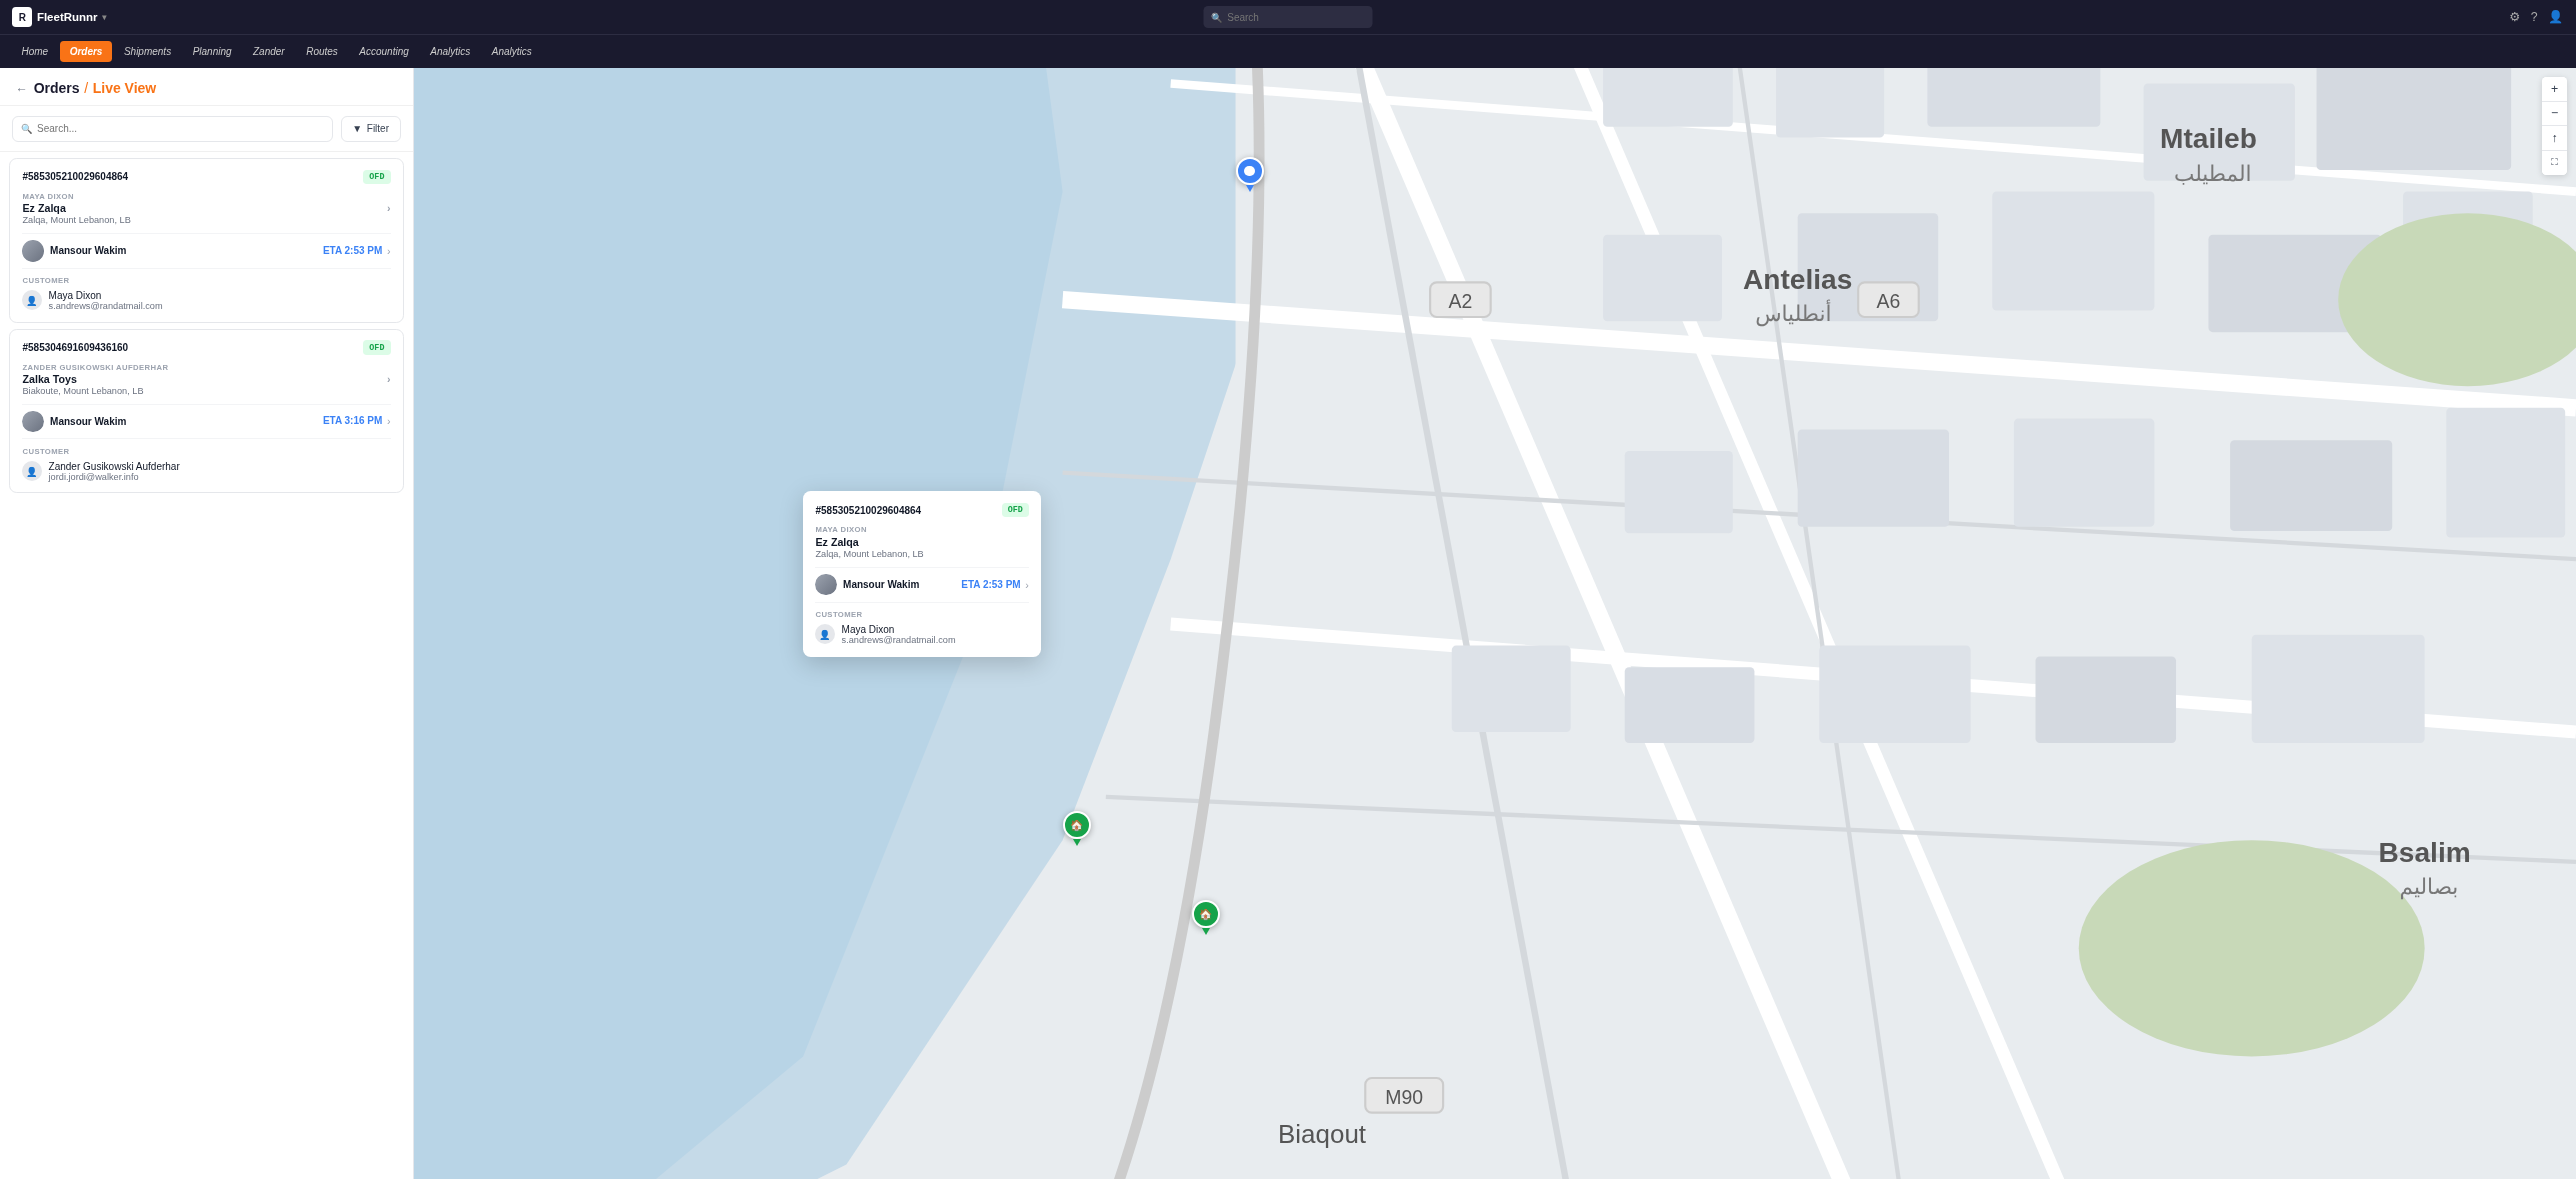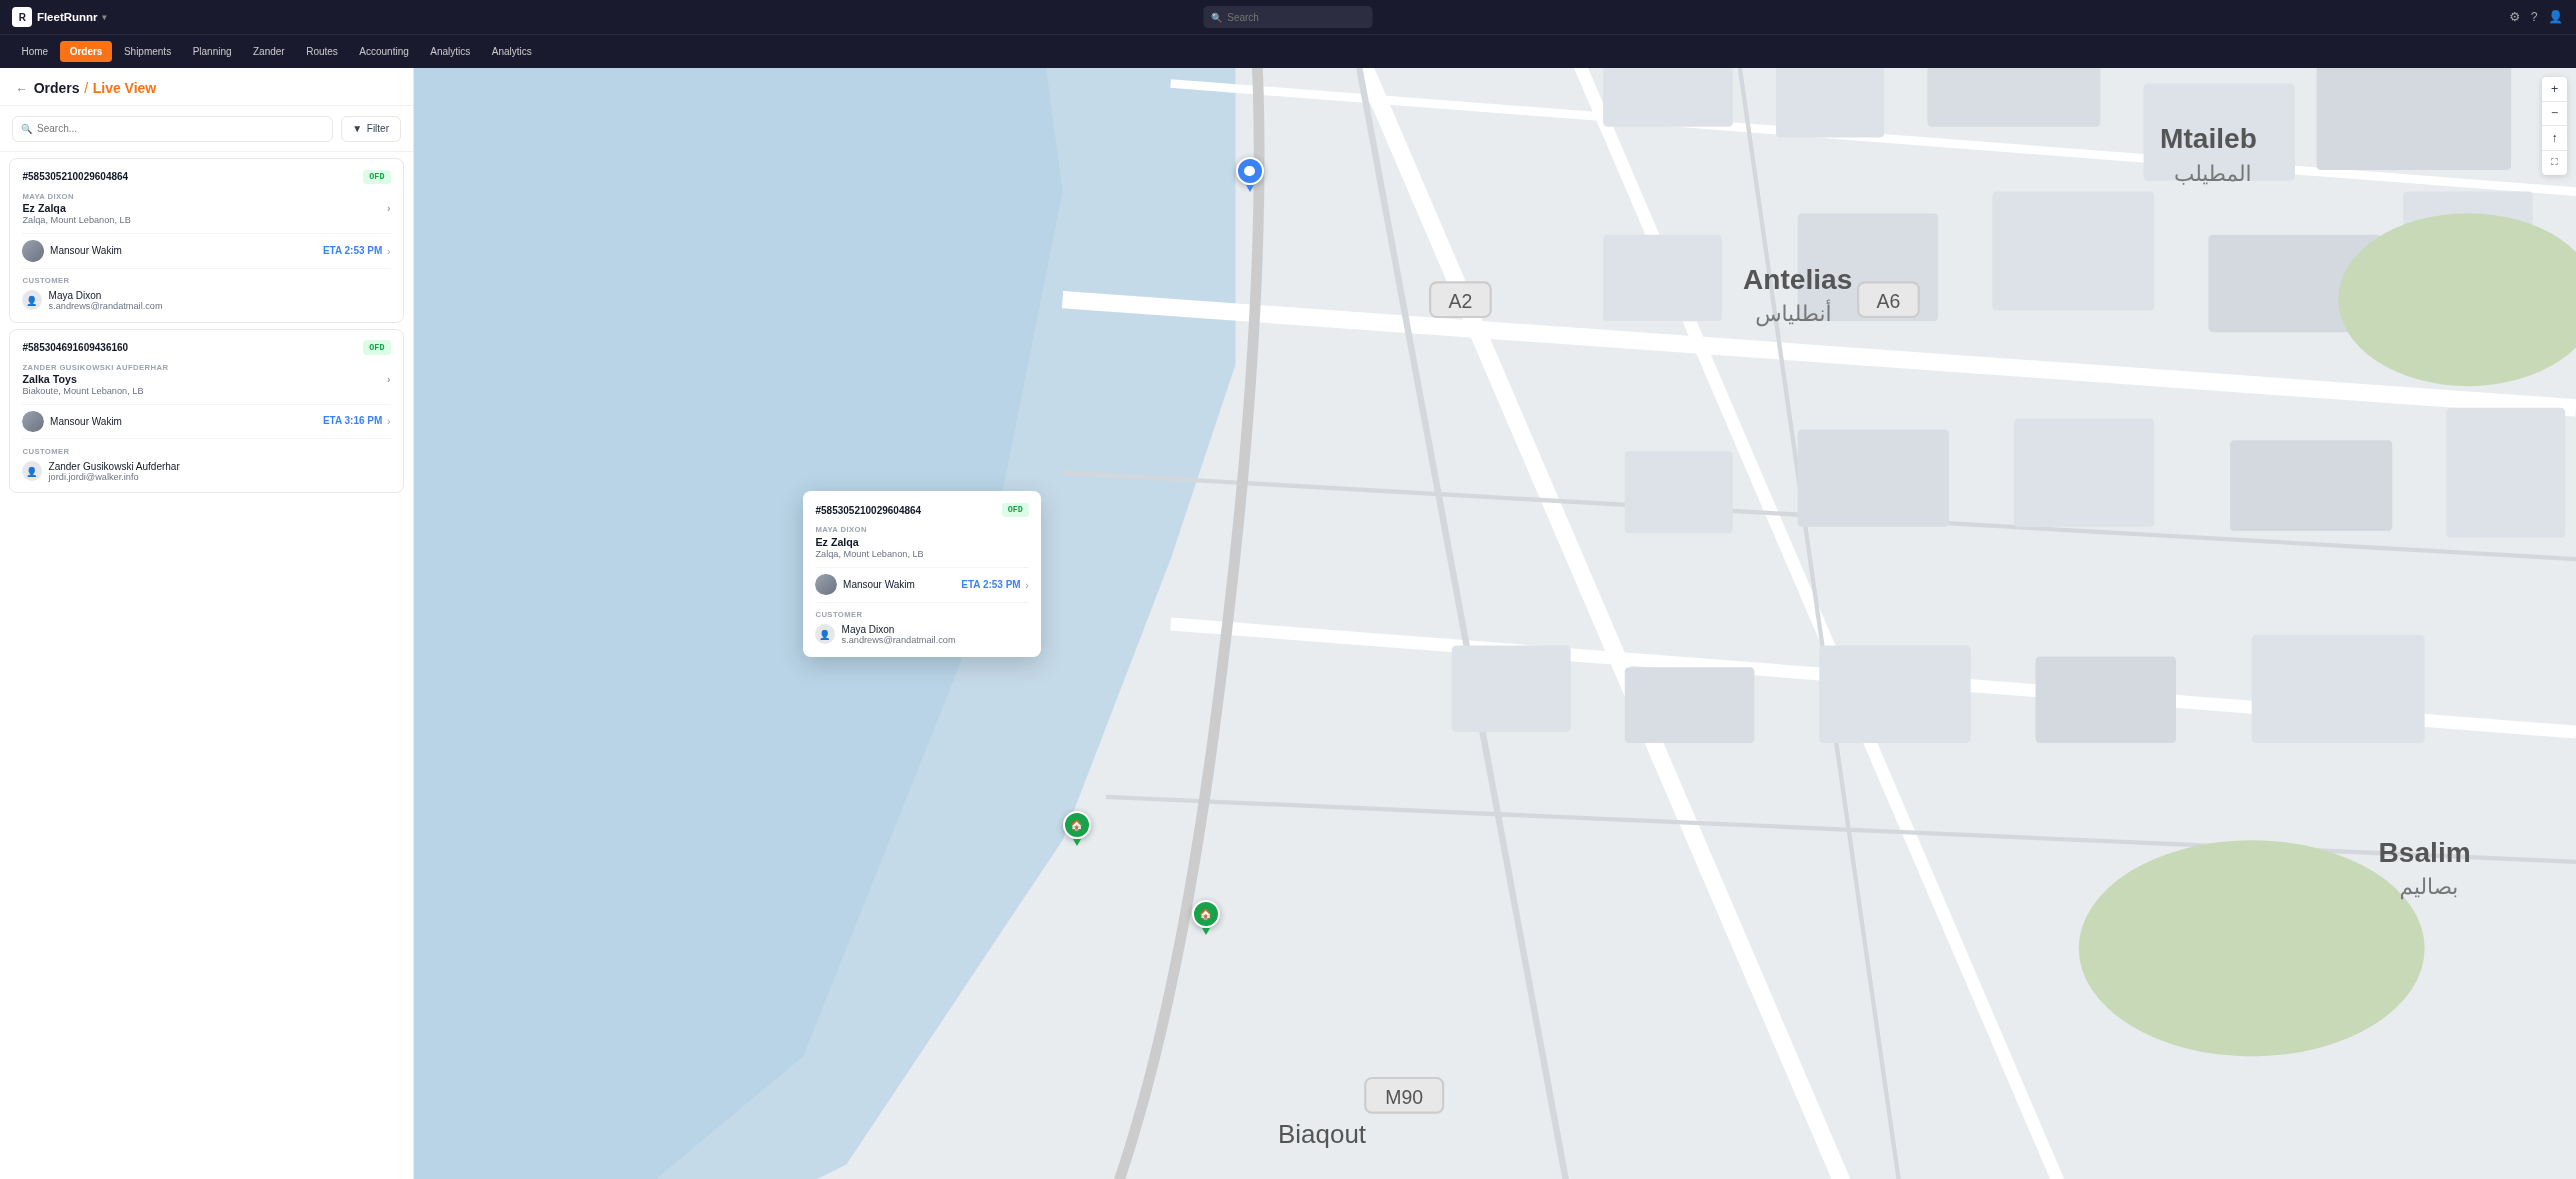--- a/index.html
+++ b/index.html
@@ -37,20 +37,21 @@
 
     
     .subnav {
       background: #1a1a2e;
       height: 34px;
       display: flex;
       align-items: center;
       padding: 0 12.3px;
       gap: 3.1px;
       border-top: 0.8px solid #2d2d42;
+      font-style: italic;
     }
     .subnav-item {
       color: #ccc; font-size: 10px; padding: 4.6px 9.2px; border-radius: 3.8px; cursor: pointer;
       white-space: nowrap;
     }
     .subnav-item.active {
       background: #f97316; color: #fff; font-weight: 600;
     }
 
     
@@ -115,21 +116,21 @@
     .driver-avatar {
       width: 21.5px; height: 21.5px; border-radius: 50%; background: #d1d5db;
       display: flex; align-items: center; justify-content: center; font-size: 9.2px; color: #6b7280;
       overflow: hidden;
     }
     .driver-avatar-img {
       width: 100%; height: 100%; object-fit: cover;
       background: linear-gradient(135deg, #9ca3af 0%, #6b7280 100%);
       border-radius: 50%;
     }
-    .driver-name { font-size: 10px; color: #111827; font-weight: 400; }
+    .driver-name { font-size: 10px; color: #111827; font-weight: 700; }
     .driver-right { display: flex; align-items: flex-start; gap: 4.6px; }
     .eta-text { font-size: 10px; color: #3b82f6; font-weight: 600; }
     .chevron-right { color: #9ca3af; font-size: 10.7px; }
     .order-section-label { font-size: 7.7px; color: #9ca3af; font-weight: 600; letter-spacing: 0.4px; text-transform: uppercase; margin-bottom: 4.6px; }
     .customer-row { display: flex; align-items: center; gap: 6.1px; }
     .customer-avatar {
       width: 20px; height: 20px; border-radius: 50%; background: #e5e7eb;
       display: flex; align-items: center; justify-content: center; color: #9ca3af; font-size: 9.2px;
     }
     .customer-info { display: flex; flex-direction: column; }

